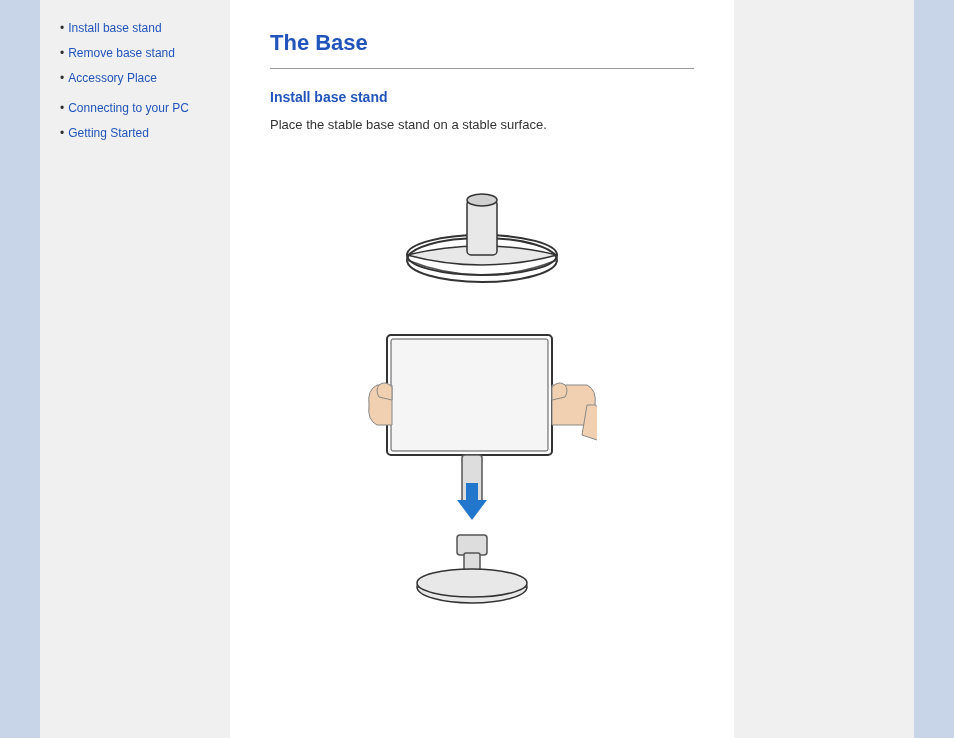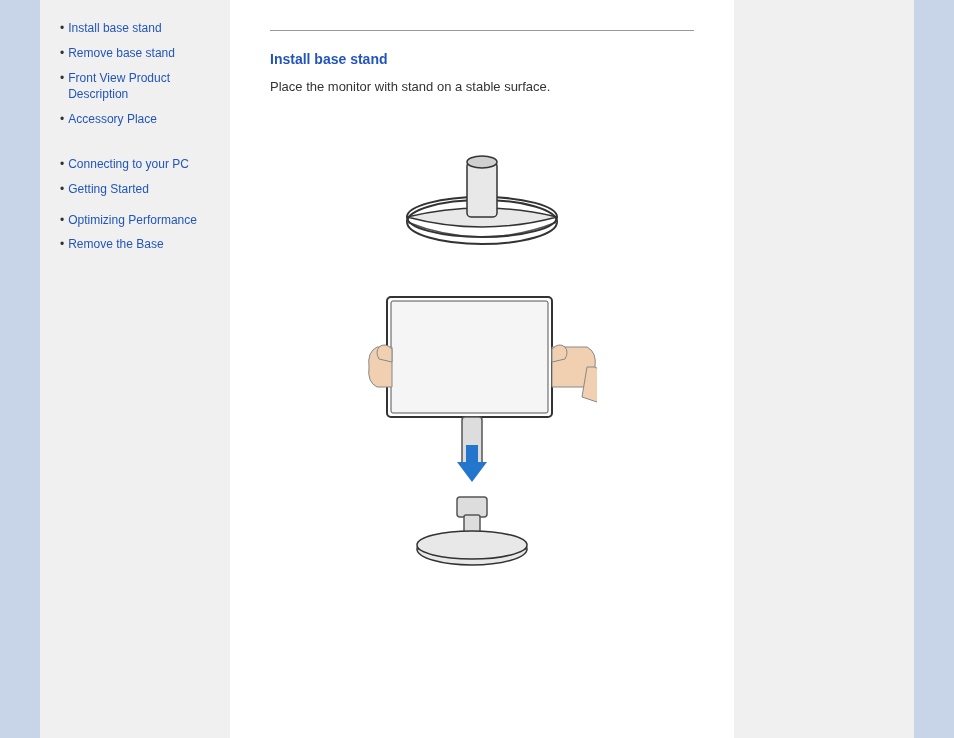--- a/index.html
+++ b/index.html
@@ -123,54 +123,44 @@
 
 <nav class="sidebar">
   <ul>
     <li>
       <a href="#install">Install base stand</a>
     </li>
     <li>
       <a href="#remove">Remove base stand</a>
     </li>
     <li>
-      <a href="#front">Front View Product Description</a>
-    </li>
-    <li>
       <a href="#accessory">Accessory Place</a>
     </li>
   </ul>
 
-  <ul style="margin-top: 28px;">
+  <ul style="margin-top: 14px;">
     <li>
       <a href="#connecting">Connecting to your PC</a>
     </li>
   </ul>
 
   <ul style="margin-top: 6px;">
     <li>
       <a href="#getting">Getting Started</a>
     </li>
   </ul>
 
-  <ul style="margin-top: 14px;">
-    <li>
-      <a href="#optimizing">Optimizing Performance</a>
-    </li>
-    <li>
-      <a href="#removebase">Remove the Base</a>
-    </li>
-  </ul>
 </nav>
 
 <main class="main-content">
+  <h1 class="page-title">The Base</h1>
   <hr class="divider">
 
   <h2 class="section-heading">Install base stand</h2>
-  <p class="body-text">Place the monitor with stand on a stable surface.</p>
+  <p class="body-text">Place the stable base stand on a stable surface.</p>
 
   <div class="image-container">
     <svg class="base-stand-svg" viewBox="0 0 200 140" xmlns="http://www.w3.org/2000/svg">
 
       <ellipse cx="100" cy="105" rx="75" ry="22" fill="none" stroke="#333" stroke-width="2"></ellipse>
 
       <path d="M25,105 Q100,135 175,105" fill="none" stroke="#555" stroke-width="1.5"></path>
 
       <path d="M25,100 Q100,120 175,100 Q100,82 25,100Z" fill="#e8e8e8" stroke="#333" stroke-width="1.5"></path>
 

